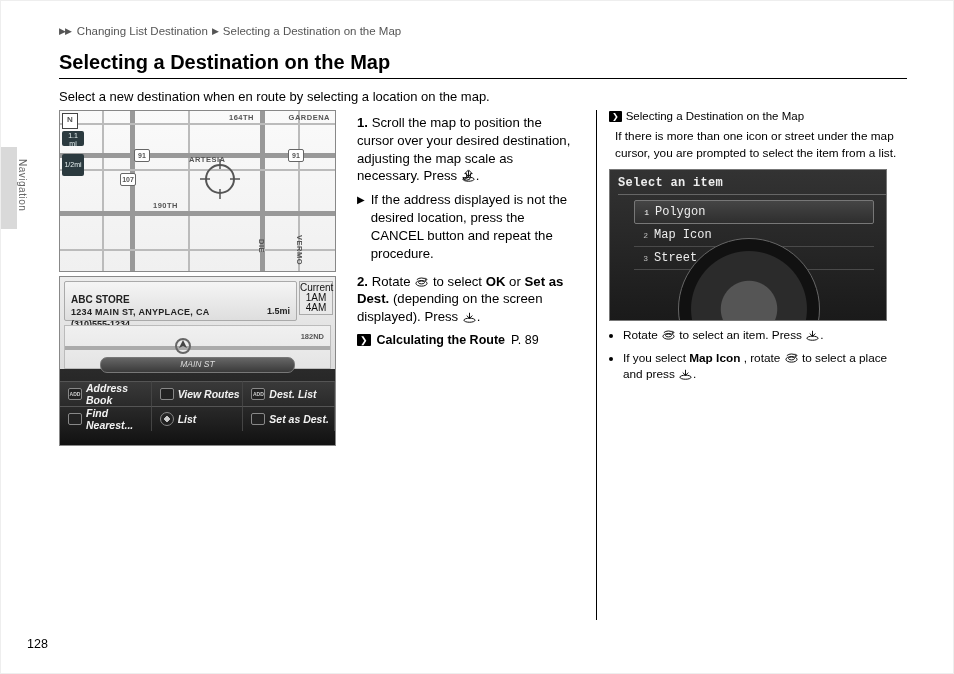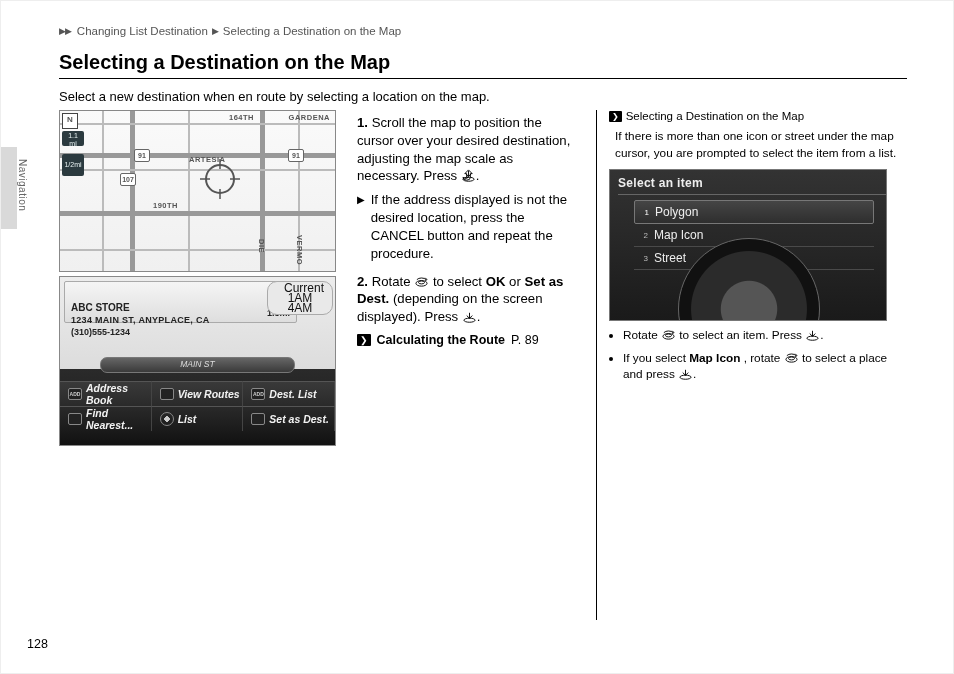--- a/index.html
+++ b/index.html
@@ -133,30 +133,30 @@
     background: linear-gradient(#ededed,#dcdcdc 55%, #2a2a2a 55%, #1a1a1a);
     position: relative;
     overflow: hidden;
     color:#fff;
     font-family: Arial, sans-serif;
   }
   .nav-fig .info-bar {
     position:absolute; left:4px; top:4px; right:38px; height:40px;
     background: linear-gradient(#f5f5f5,#dedede);
     border:1px solid #aaa; border-radius:2px;
-    color:#222; font-size:10px; font-weight:700; padding:20px 6px; line-height:12px;
+    color:#222; font-size:10px; font-weight:700; padding:12px 6px; line-height:12px;
     box-sizing:border-box;
   }
   .nav-fig .info-bar .row2 { font-size:9px; font-weight:600; letter-spacing:0.3px;}
   .nav-fig .info-bar .row3 { font-size:9px; font-weight:600;}
   .nav-fig .info-bar .dist { position:absolute; right:6px; bottom:3px; font-size:9px; font-weight:700;}
   .nav-fig .cur-badge {
     position:absolute; right:2px; top:4px; width:32px;
-    background:#e9e9e9; border:1px solid #aaa; border-radius:10px;
-    color:#111; font-size:12px; text-align:center; line-height:10px; padding:1px 16px;
+    background:#e9e9e9; border:1px solid #aaa; border-radius:0;
+    color:#111; font-size:10px; text-align:center; line-height:10px; padding:1px 0;
   }
   .nav-fig .map-area { position:absolute; left:4px; right:4px; top:48px; height:42px;
     background:linear-gradient(#f0f0f0,#e4e4e4); border:1px solid #bbb;}
   .nav-fig .map-area .road { position:absolute; left:0; right:0; top:20px; height:4px; background:#aaa;}
   .nav-fig .map-area .lbl { position:absolute; right:6px; top:6px; font-size:7.5px; color:#555; font-weight:600;}
   .nav-fig .bottom-street { position:absolute; left:40px; right:40px; bottom:72px; height:14px;
     background:linear-gradient(#666,#3a3a3a); border-radius:7px; border:1px solid #777;
     color:#ddd; font-size:8.5px; text-align:center; line-height:13px; font-style:italic;}
   .nav-fig .menu { position:absolute; left:0; right:0; bottom:0; height:64px;
     display:grid; grid-template-columns: 1fr 1fr 1fr; grid-template-rows: repeat(3,1fr);
@@ -187,21 +187,21 @@
   .steps .link-page { font-size:12.5px;}
   .dial-icon, .press-icon { display:inline-block; vertical-align:-3px; }
 
   
   .side-title { display:flex; align-items:center; gap:4px; font-size:11.5px; margin-bottom:6px;}
   .side-title .mark { background:#000; color:#fff; font-size:8px; padding:0 3px; border-radius:1px; line-height:11px;}
   .side-note { line-height:1.4; margin-bottom:8px; padding-left:6px;}
   .select-item-fig {
     width: 276px; height:150px;
     background: linear-gradient(#333,#1a1a1a);
-    border:1px solid #777; position:relative; color:#eee; font-family:Liberation Sans, sans-serif;
+    border:1px solid #777; position:relative; color:#eee; font-family:Liberation Mono, monospace;
     overflow:hidden;
   }
   .select-item-fig .hdr { position:absolute; left:8px; top:6px; font-size:12px; font-weight:600; letter-spacing:0.3px;}
   .select-item-fig .hdr::after{ content:""; position:absolute; left:0; top:18px; width:268px; height:1px; background:#666;}
   .select-item-fig .list { position:absolute; left:24px; top:30px; right:12px; }
   .select-item-fig .list .row { height:22px; display:flex; align-items:center; border-bottom:1px solid #4a4a4a; font-size:12px;}
   .select-item-fig .list .row:first-child { background:linear-gradient(#454545,#2e2e2e); border:1px solid #777; border-radius:2px;}
   .select-item-fig .list .row .idx { width:14px; font-size:8px; color:#bbb; text-align:right; margin-right:6px;}
   .select-item-fig .list .row:first-child .idx { color:#fff;}
   .select-item-fig .disc { position:absolute; left:50%; bottom:-60px; width:140px; height:140px; margin-left:-70px;
@@ -272,20 +272,28 @@
         <div class="info-bar">
           <div>ABC STORE</div>
           <div class="row2">1234 MAIN ST, ANYPLACE, CA</div>
           <div class="row3">(310)555-1234</div>
           <div class="dist">1.5mi</div>
         </div>
         <div class="cur-badge">
           <div>Current</div>
           <div>1AM</div>
           <div>4AM</div>
+        </div>
+        <div class="map-area">
+          <div class="road"></div>
+          <span class="lbl">182ND</span>
+          <svg style="position:absolute; left:108px; top:10px;" width="20" height="20">
+              <circle cx="10" cy="10" r="7" fill="none" stroke="#666" stroke-width="2"></circle>
+              <polygon points="10,4 14,12 10,10 6,12" fill="#444"></polygon>
+            </svg>
         </div>
         <div class="bottom-street">MAIN ST</div>
         <div class="menu">
           <div class="addto">Address Book</div>
           <div>View Routes</div>
           <div class="addto">Dest. List</div>
           <div>Find Nearest...</div>
           <div class="call">List</div>
           <div>Set as Dest.</div>
         </div>

